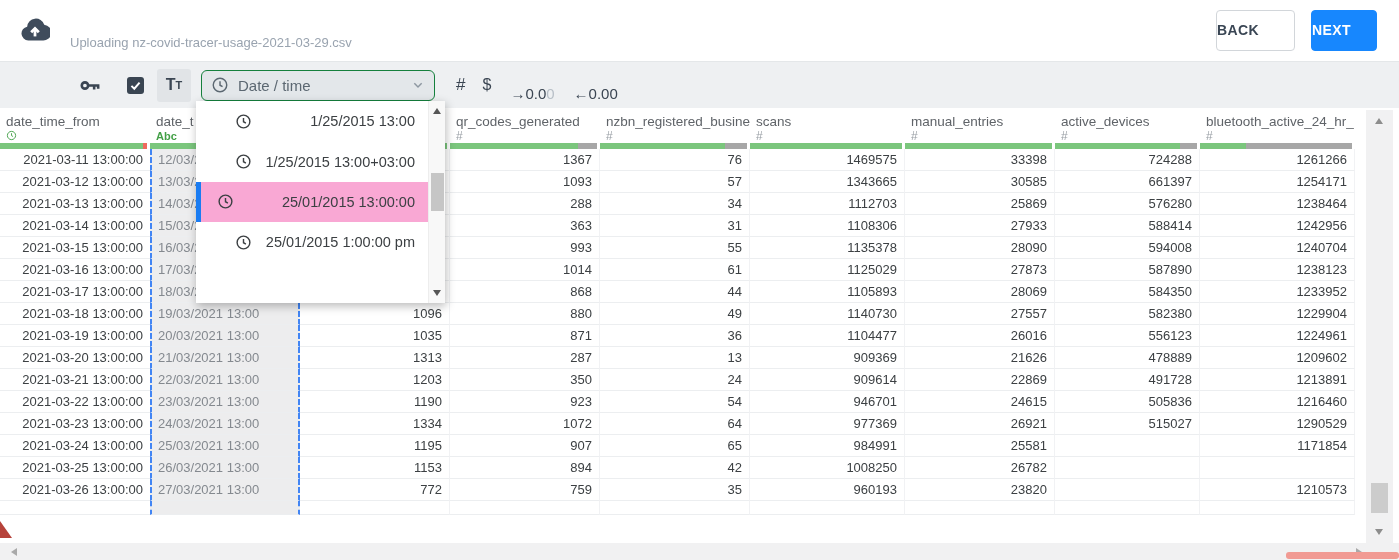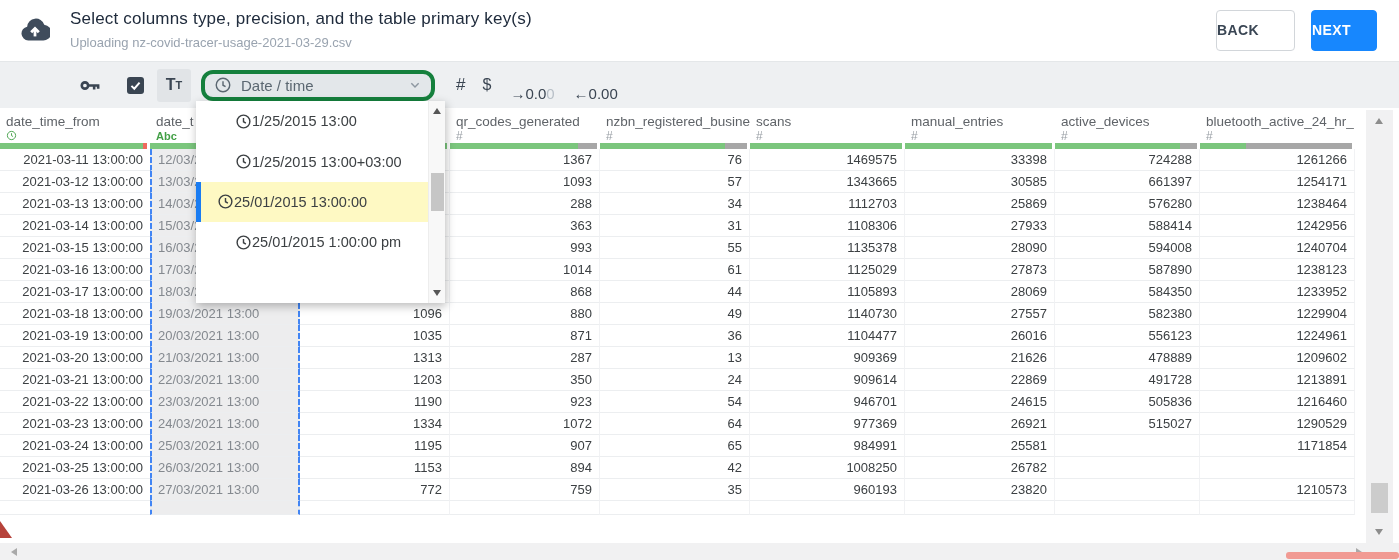--- a/index.html
+++ b/index.html
@@ -16,21 +16,21 @@
   .btn-back { left:1216px; width:79px; background:#fff; border:1px solid #d2d6da; color:#3a4654; }
   .btn-next { left:1311px; width:66px; background:#1787fe; border:1px solid #1787fe; color:#ffffff; }
 
   
   .toolbar { position:absolute; top:62px; left:0; width:1399px; height:46px; background:#eef0f2; display:flex; align-items:center; }
   .tb-key { margin-left:79px; color:#3a4552; display:flex; align-items:center; }
   .tb-check { margin-left:25px; width:17px; height:17px; background:#3a4552; border-radius:3px; display:flex; align-items:center; justify-content:center; }
   .tb-tt { margin-left:13px; width:34px; height:33px; background:#e1e4e7; border-radius:3px; color:#3a4552; display:flex; align-items:center; justify-content:center; font-weight:600; }
   .tb-tt .big { font-size:16px; }
   .tb-tt .small { font-size:11px; }
-  .tb-select { margin-left:10px; width:234px; height:31px; background:#e3e7ea; border:4px solid #15803d; border-radius:12px; display:flex; align-items:center; color:#5b6771; }
+  .tb-select { margin-left:10px; width:234px; height:31px; background:#e3e7ea; border:1px solid #15803d; border-radius:6px; display:flex; align-items:center; color:#5b6771; }
   .tb-select .clock { margin-left:9px; display:flex; }
   .tb-select .val { margin-left:9px; font-size:15px; flex:1; }
   .tb-select .chev { margin-right:8px; display:flex; }
   .tb-num { margin-left:21px; font-size:17px; font-weight:500; color:#3a4552; }
   .tb-cur { margin-left:17px; font-size:16px; font-weight:500; color:#3a4552; }
   .tb-dec { margin-left:19px; font-size:15px; color:#3a4552;margin-top:16px; }
   .tb-dec .muted { color:#b7bfc7; }
 
   
   .grid-wrap { position:absolute; top:108px; left:0; width:1355px; }
@@ -43,22 +43,22 @@
   .col-bar span { height:100%; }
   tbody td { height:22px; font-size:13px; color:#3c4043; text-align:right; padding:0 7px 0 0; border-bottom:1px solid #eceef0; border-right:1px solid #f1f2f4; white-space:nowrap; overflow:hidden; background:#fff; }
   tbody td.sel-col { text-align:left; padding:0 0 0 6px; color:#84898f; background:#ededee; border-left:2px dashed #4285f4; border-right:2px dashed #4285f4; }
   tbody tr.partial td { height:14px; }
   tbody td.c0 { border-right:none; }
 
   
   .dropdown { position:absolute; left:196px; top:101px; width:249px; height:202px; background:#fff; box-shadow:1px 3px 9px rgba(0,0,0,.28); z-index:30; }
   .dd-list { position:absolute; left:0; top:0; right:17px; bottom:0; }
   .dd-item { position:relative; height:40.4px; display:flex; align-items:center; padding-left:39px; cursor:pointer; }
-  .dd-item .dd-label { flex:1; text-align:left; padding-right:13px; font-size:14.5px; color:#3c4043; white-space:nowrap; }
-  .dd-item.selected { background:#fef9c3;padding-left:21px; }
+  .dd-item .dd-label { flex:1; text-align:right; padding-right:13px; font-size:14.5px; color:#3c4043; white-space:nowrap; }
+  .dd-item.selected { background:#f9a8d4;padding-left:21px; }
   .dd-item.selected .sel-bar { position:absolute; left:0; top:0; width:5px; height:100%; background:#1a7cf2; }
   .dd-item .clock { color:#3c4043; display:flex; }
   .dd-scroll { position:absolute; right:0; top:0; width:17px; height:100%; background:#f8f8f8; border-left:1px solid #ededed; }
   .dd-scroll .thumb { position:absolute; left:2px; width:13px; top:72px; height:38px; background:#c6c6c6; }
   .tri-up { width:0; height:0; border-left:4.5px solid transparent; border-right:4.5px solid transparent; border-bottom:6px solid #565656; position:absolute; left:4px; top:7px; }
   .tri-down { width:0; height:0; border-left:4.5px solid transparent; border-right:4.5px solid transparent; border-top:6px solid #565656; position:absolute; left:4px; bottom:7px; }
 
   
   .vscroll { position:absolute; left:1366px; top:110px; width:27px; height:433px; background:#f1f1f2; }
   .vscroll .thumb { position:absolute; left:5px; width:17px; top:373px; height:30px; background:#ccc; }
@@ -76,21 +76,20 @@
 <div class="app">
 
   <div class="topbar">
     <span class="upload-ic">
       <svg width="30" height="27" viewBox="0 0 26 23">
         <path d="M7.2 21 a6 6 0 0 1 -1 -11.9 A7.6 7.6 0 0 1 21 7.3 a5.4 5.4 0 0 1 -1.6 13.7 Z" fill="#3f4c5c"></path>
         <path d="M13 17.5 v-6" stroke="#fff" stroke-width="2.4" fill="none"></path>
         <path d="M9.7 13.9 L13 10.6 L16.3 13.9" stroke="#fff" stroke-width="2.4" fill="none"></path>
       </svg>
     </span>
-    <div class="title">Select columns type, precision, and the table primary key(s)</div>
     <div class="subtitle">Uploading nz-covid-tracer-usage-2021-03-29.csv</div>
     <div class="btn btn-back">BACK</div>
     <div class="btn btn-next">NEXT</div>
   </div>
 
   <div class="toolbar">
     <span class="tb-key">
       <svg width="23" height="23" viewBox="0 0 24 24">
         <circle cx="6.2" cy="12" r="3.3" fill="none" stroke="currentColor" stroke-width="2.7"></circle>
         <path d="M9.5 12 H21.3 M15.8 12 v4.2 M20 12 v3.4" stroke="currentColor" stroke-width="2.7" fill="none"></path>

